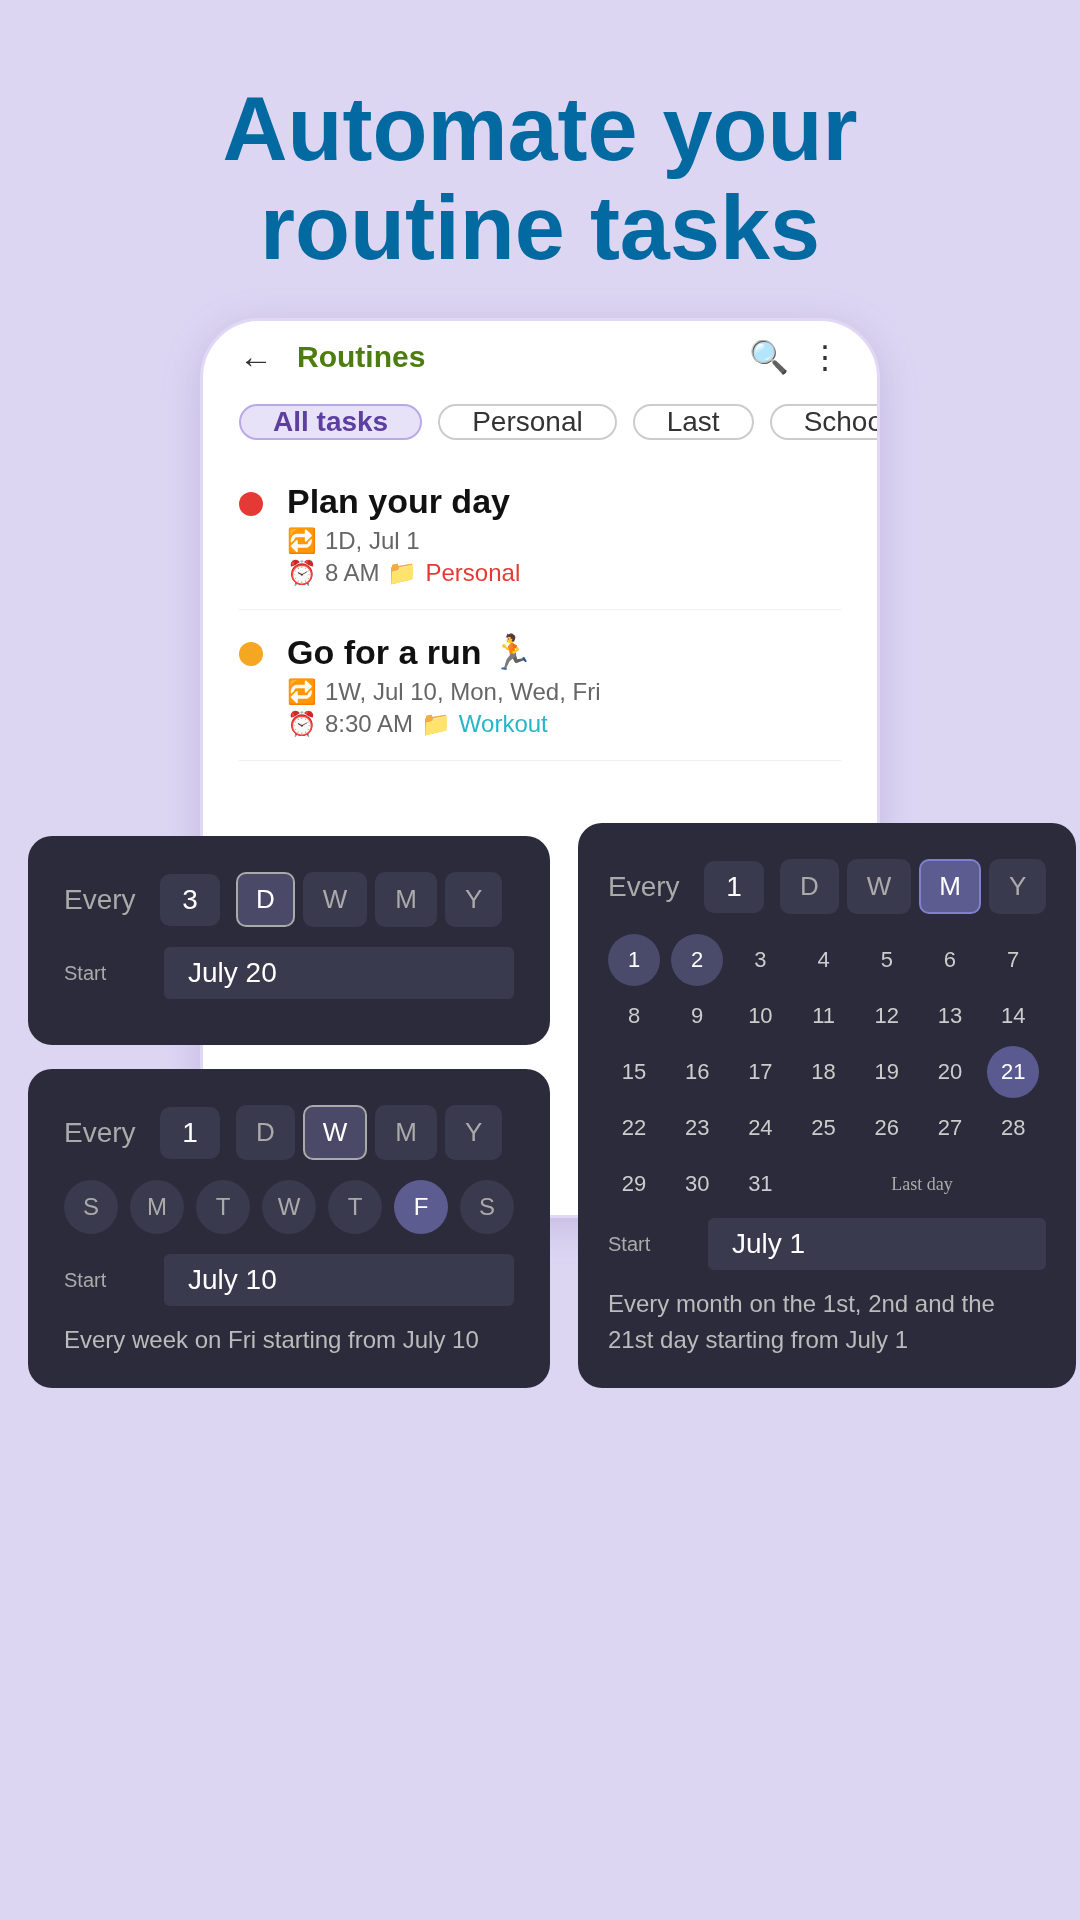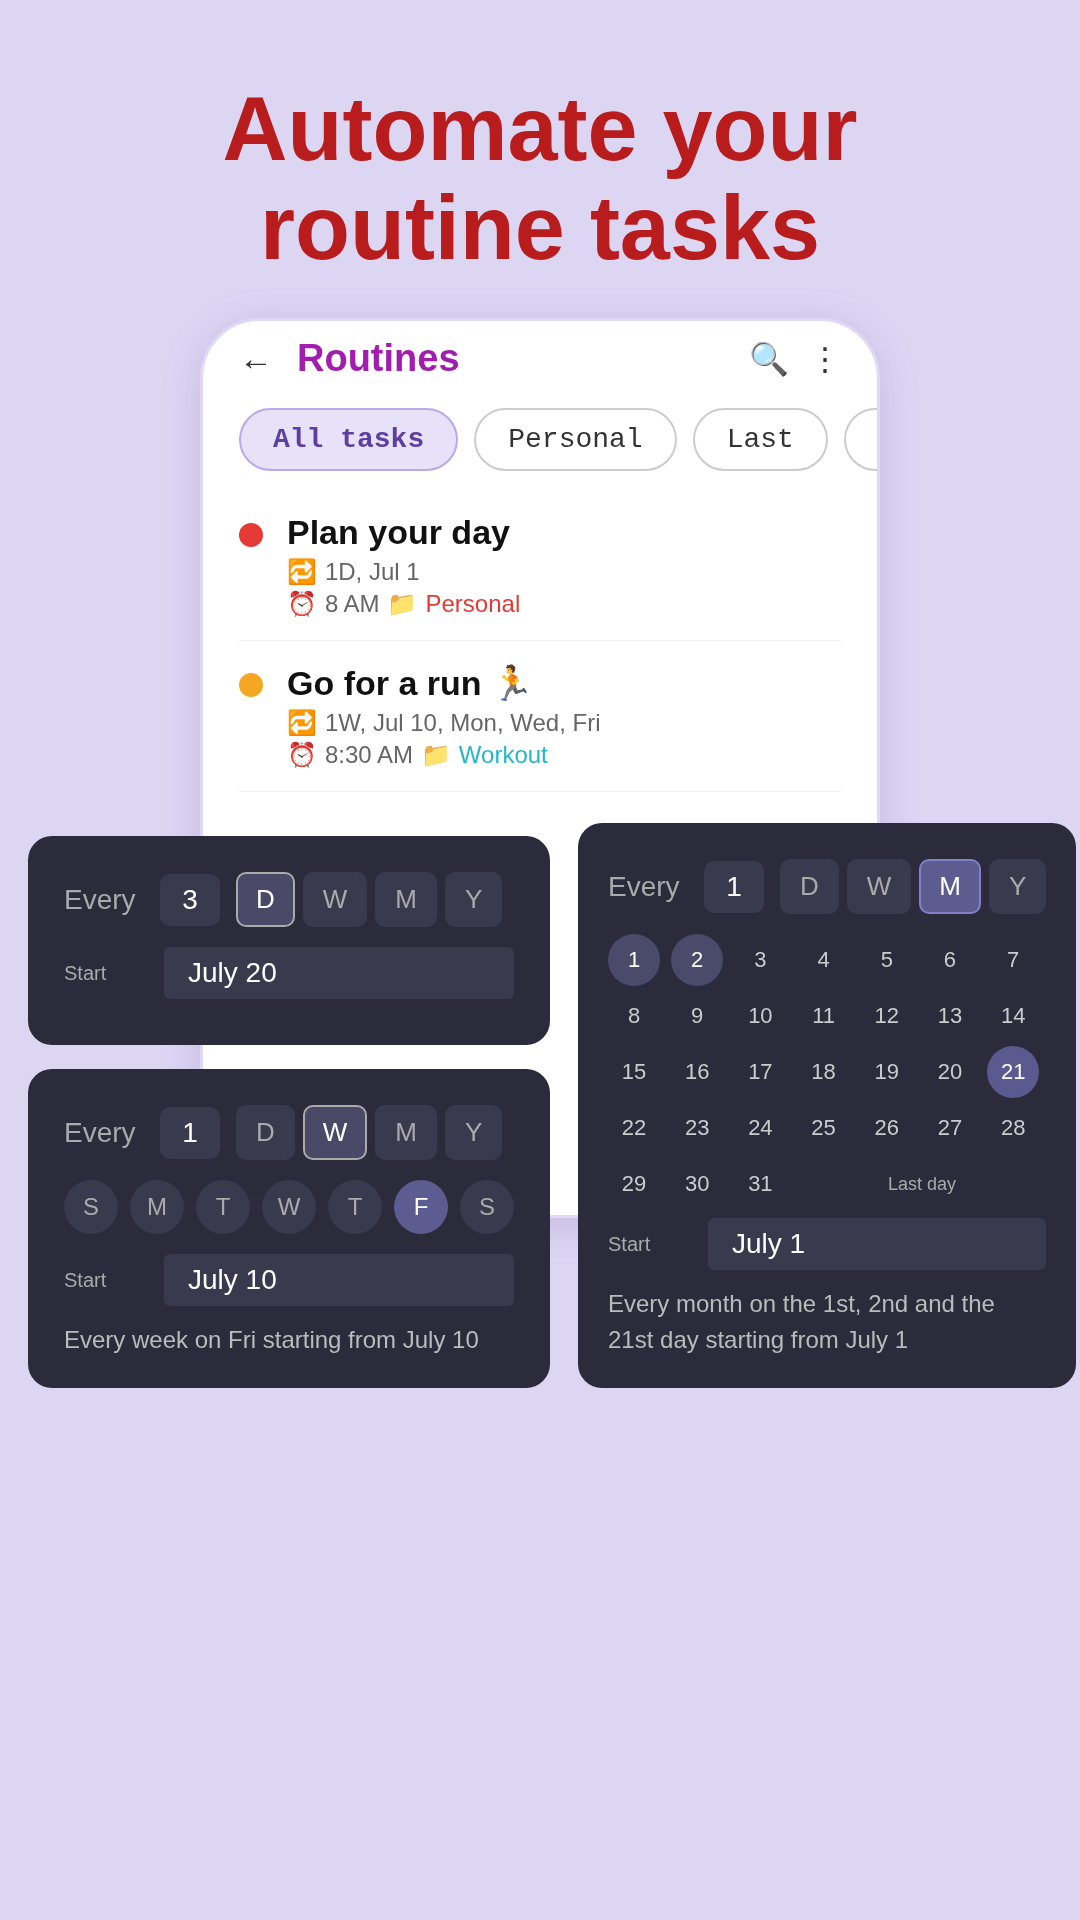--- a/index.html
+++ b/index.html
@@ -9,21 +9,21 @@
       min-height: 1920px;
       background: #ddd6f3;
       font-family: 'Segoe UI', Arial, sans-serif;
       overflow-x: hidden;
     }
 
     
     .hero-title {
       text-align: center;
       padding: 80px 80px 40px;
-      color: #b91c1c;
+      color: #0369a1;
       font-size: 90px;
       font-weight: 900;
       line-height: 1.1;
     }
     .phone {
       background: #fff;
       border-radius: 60px;
       width: 680px;
       min-height: 900px;
       box-shadow: 0 8px 40px rgba(80,60,150,0.18);
@@ -58,53 +58,52 @@
       gap: 24px;
     }
     .back-btn {
       font-size: 34px;
       color: #333;
       cursor: pointer;
       background: none;
       border: none;
     }
     .app-title {
-      font-size: 38px;
+      font-size: 30px;
       font-weight: 600;
-      color: #a21caf;
+      color: #4d7c0f;
       flex: 1;
     }
     .header-actions {
       display: flex;
       gap: 20px;
     }
     .header-icon {
       font-size: 32px;
       color: #333;
       cursor: pointer;
     }
 
     
     .filter-tabs {
       display: flex;
       gap: 16px;
       padding: 12px 36px 20px;
       overflow-x: auto;
     }
     .filter-tab {
-      padding: 14px 32px;
+      padding: 0 32px;
       border-radius: 50px;
       border: 2px solid #ccc;
       font-size: 28px;
       font-weight: 500;
       cursor: pointer;
       white-space: nowrap;
       background: transparent;
       color: #333;
-      font-family: Liberation Mono, monospace;
     }
     .filter-tab.active {
       background: #e8e2f8;
       border-color: #b8aae8;
       color: #5c3fa0;
       font-weight: 700;
     }
 
     
     .task-list {
@@ -504,21 +503,21 @@
         <div class="cal-cell">23</div>
         <div class="cal-cell">24</div>
         <div class="cal-cell">25</div>
         <div class="cal-cell">26</div>
         <div class="cal-cell">27</div>
         <div class="cal-cell">28</div>
 
         <div class="cal-cell">29</div>
         <div class="cal-cell">30</div>
         <div class="cal-cell">31</div>
-        <div class="cal-cell last-day" style="grid-column: span 4; border-radius: 10px; width: auto; text-align: center;">Last day</div>
+        <div class="cal-cell last-day" style="grid-column: span 4; border-radius: 10px; width: auto; text-align: center; font-family: Liberation Serif, serif;">Last day</div>
       </div>
 
       <div class="start-row">
         <span class="start-label">Start</span>
         <div class="start-val">July 1</div>
       </div>
 
       <div class="summary-text">Every month on the 1st, 2nd and the 21st day starting from July 1</div>
     </div>
 

